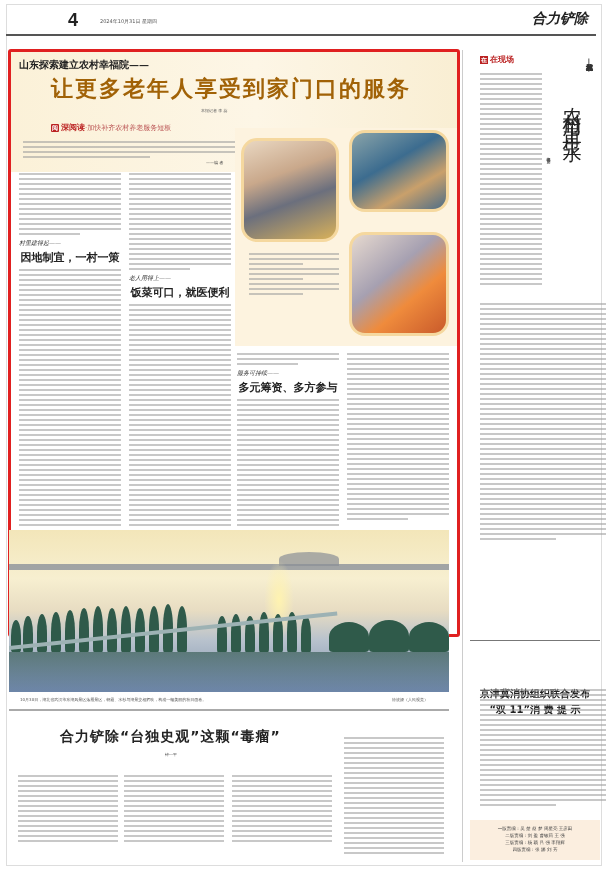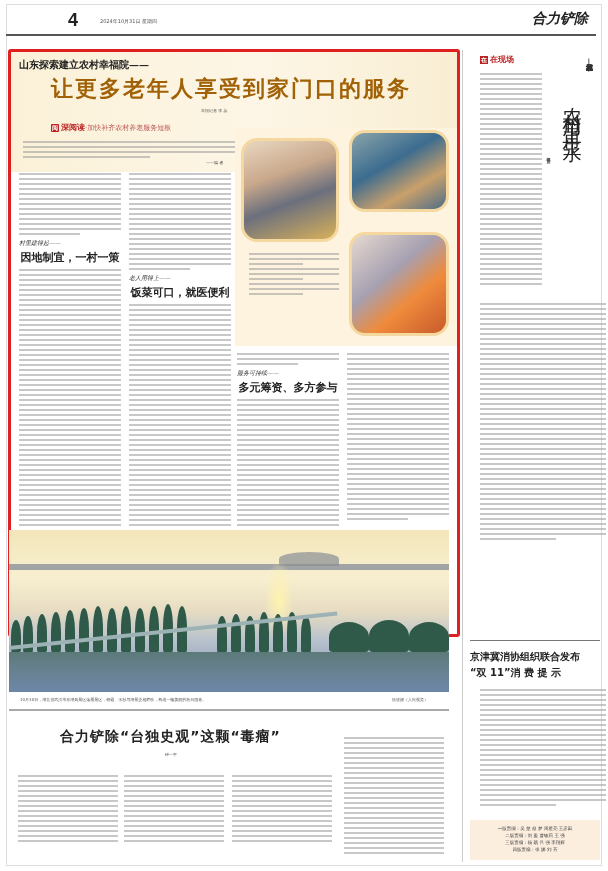--- a/index.html
+++ b/index.html
@@ -47,21 +47,21 @@
   .commentary-author { position: absolute; left: 165px; top: 752px; font-size: 4px; color: #555; }
   .comm-col { position: absolute; width: 100px; }
   .sidebar { position: absolute; left: 466px; top: 50px; width: 136px; height: 812px; }
   .scene-tag { position: absolute; left: 14px; top: 4px; font-size: 8px; font-weight: bold; color: #b22; }
   .scene-tag .box { display: inline-block; width: 8px; height: 8px; background: #b22; color: #fff; font-size: 6px; line-height: 8px; text-align: center; margin-right: 2px; }
   .side-text { position: absolute; left: 14px; width: 62px; }
   .vert-kicker { position: absolute; left: 118px; top: 8px; writing-mode: vertical-rl; font-family: "DejaVu Serif", serif; font-size: 7px; font-weight: bold; color: #333; }
   .vert-title { position: absolute; left: 94px; top: 42px; writing-mode: vertical-rl; font-size: 19px; letter-spacing: 6px; color: #222; }
   .vert-byline { position: absolute; left: 80px; top: 104px; writing-mode: vertical-rl; font-size: 4px; color: #555; }
   .side-divider { position: absolute; left: 4px; top: 562px; width: 130px; height: 1px; background: #777; }
-  .side-head { position: absolute; left: 4px; width: 130px; text-align: left; font-size: 10px; font-weight: bold; color: #222; }
+  .side-head { position: absolute; left: 4px; width: 130px; text-align: center; font-size: 10px; font-weight: bold; color: #222; margin-top: 37px; }
   .credits-box { position: absolute; left: 4px; top: 818px; width: 130px; height: 40px; background: #fbeedf; }
   .credit-line { font-size: 4.5px; color: #444; text-align: center; margin: 2px 0; }
   .vrule { position: absolute; left: 462px; top: 50px; width: 1px; height: 812px; background: #ccc; }
 </style>
 </head>
 <body>
 
 <div class="page"></div>
 
 <div class="masthead">

